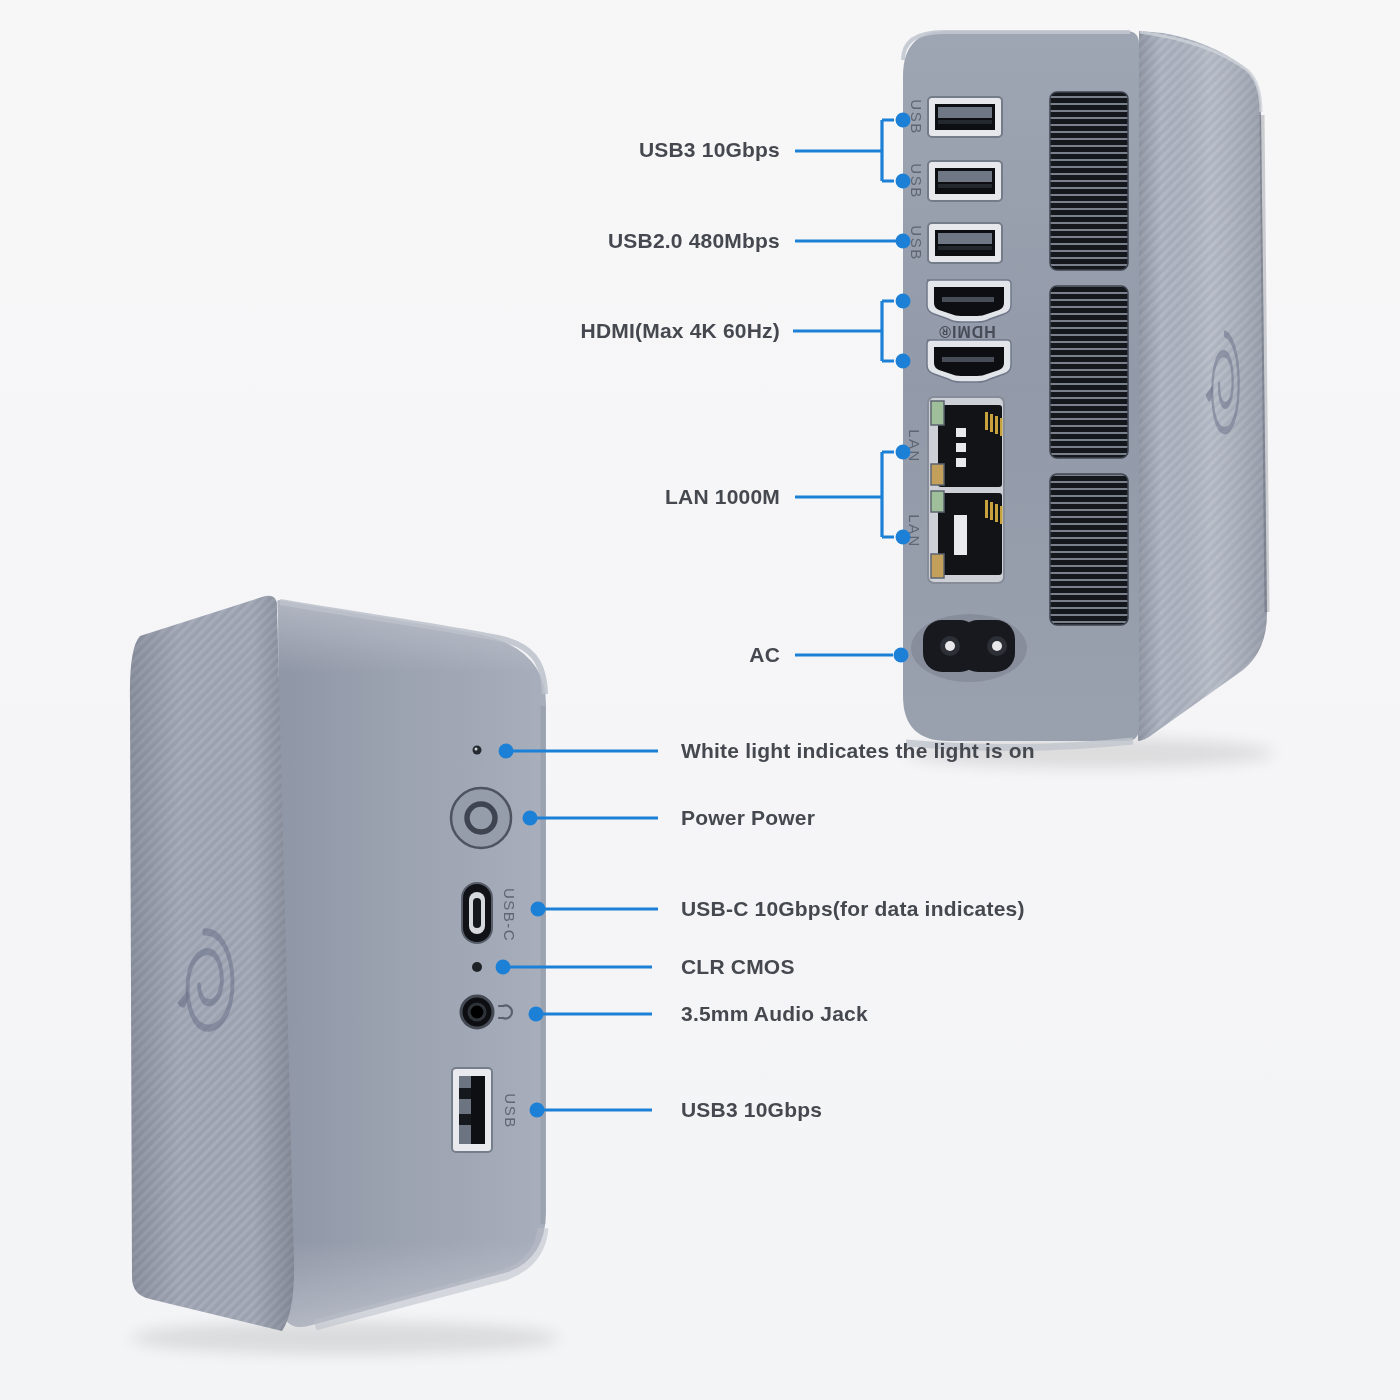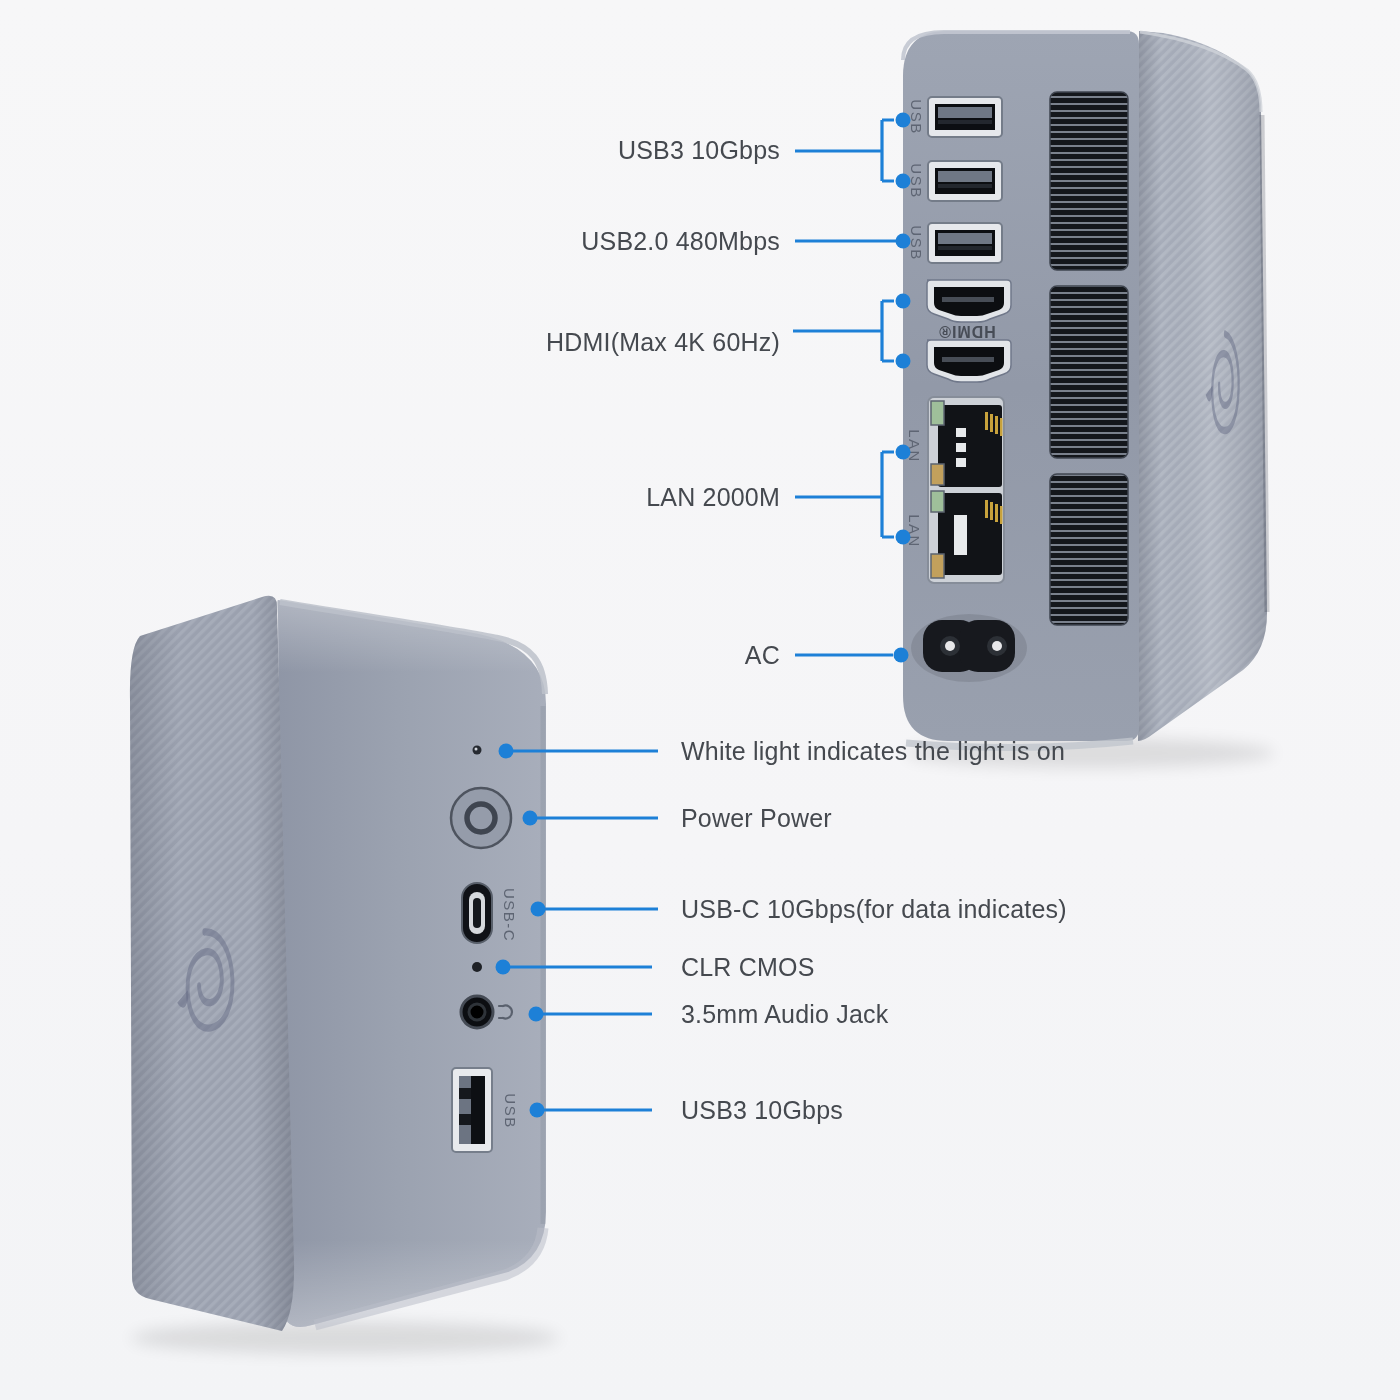--- a/index.html
+++ b/index.html
@@ -7,22 +7,22 @@
     position:relative; width:1400px; height:1400px; overflow:hidden;
     background:linear-gradient(180deg,#f7f7f8 0%,#f5f5f7 60%,#f3f4f6 100%);
     font-family:"Liberation Sans", sans-serif;
   }
   .stage svg { position:absolute; left:0; top:0; }
   .title {
     position:absolute; left:74px; top:44px; margin:0;
     font-size:70px; font-weight:700; letter-spacing:-2px; color:#1f2226;
   }
   .lbl {
-    position:absolute; font-size:25px; color:#45494f; white-space:nowrap;
-    transform:translateY(-50%); letter-spacing:.2px;
+    position:absolute; font-size:21px; color:#45494f; white-space:nowrap;
+    transform:translateY(-50%); letter-spacing:.2px;font-weight:bold;
   }
   .back-lbl { right:620px; text-align:right; }
   .front-lbl { left:681px; }
   .portmark {
     font-family:"Liberation Sans", sans-serif; font-size:15px;
     fill:#5e6573; letter-spacing:1.5px;
   }
   .hdmimark {
     font-family:"Liberation Sans", sans-serif; font-size:16px; font-weight:bold;
     fill:#474c56; letter-spacing:1px;
@@ -284,22 +284,22 @@
     <g>
       <circle class="dot" cx="537" cy="1110" r="7.5"></circle>
           <path class="callout" d="M 544,1110 H 652"></path>
     </g>
   </g>
 </svg>
 
 
 <div class="lbl back-lbl" style="top:150px;">USB3 10Gbps</div>
 <div class="lbl back-lbl" style="top:241px;">USB2.0 480Mbps</div>
-<div class="lbl back-lbl" style="top:342px;margin-left:28px;">HDMI(Max 4K 60Hz)</div>
-<div class="lbl back-lbl" style="top:497px;">LAN 2000M</div>
+<div class="lbl back-lbl" style="top:331px;margin-left:28px;">HDMI(Max 4K 60Hz)</div>
+<div class="lbl back-lbl" style="top:497px;">LAN 1000M</div>
 <div class="lbl back-lbl" style="top:655px;">AC</div>
 
 <div class="lbl front-lbl" style="top:751px;">White light indicates the light is on</div>
 <div class="lbl front-lbl" style="top:818px;">Power Power</div>
 <div class="lbl front-lbl" style="top:909px;">USB-C 10Gbps(for data indicates)</div>
 <div class="lbl front-lbl" style="top:967px;">CLR CMOS</div>
 <div class="lbl front-lbl" style="top:1014px;">3.5mm Audio Jack</div>
 <div class="lbl front-lbl" style="top:1110px;">USB3 10Gbps</div>
 
 </div>

